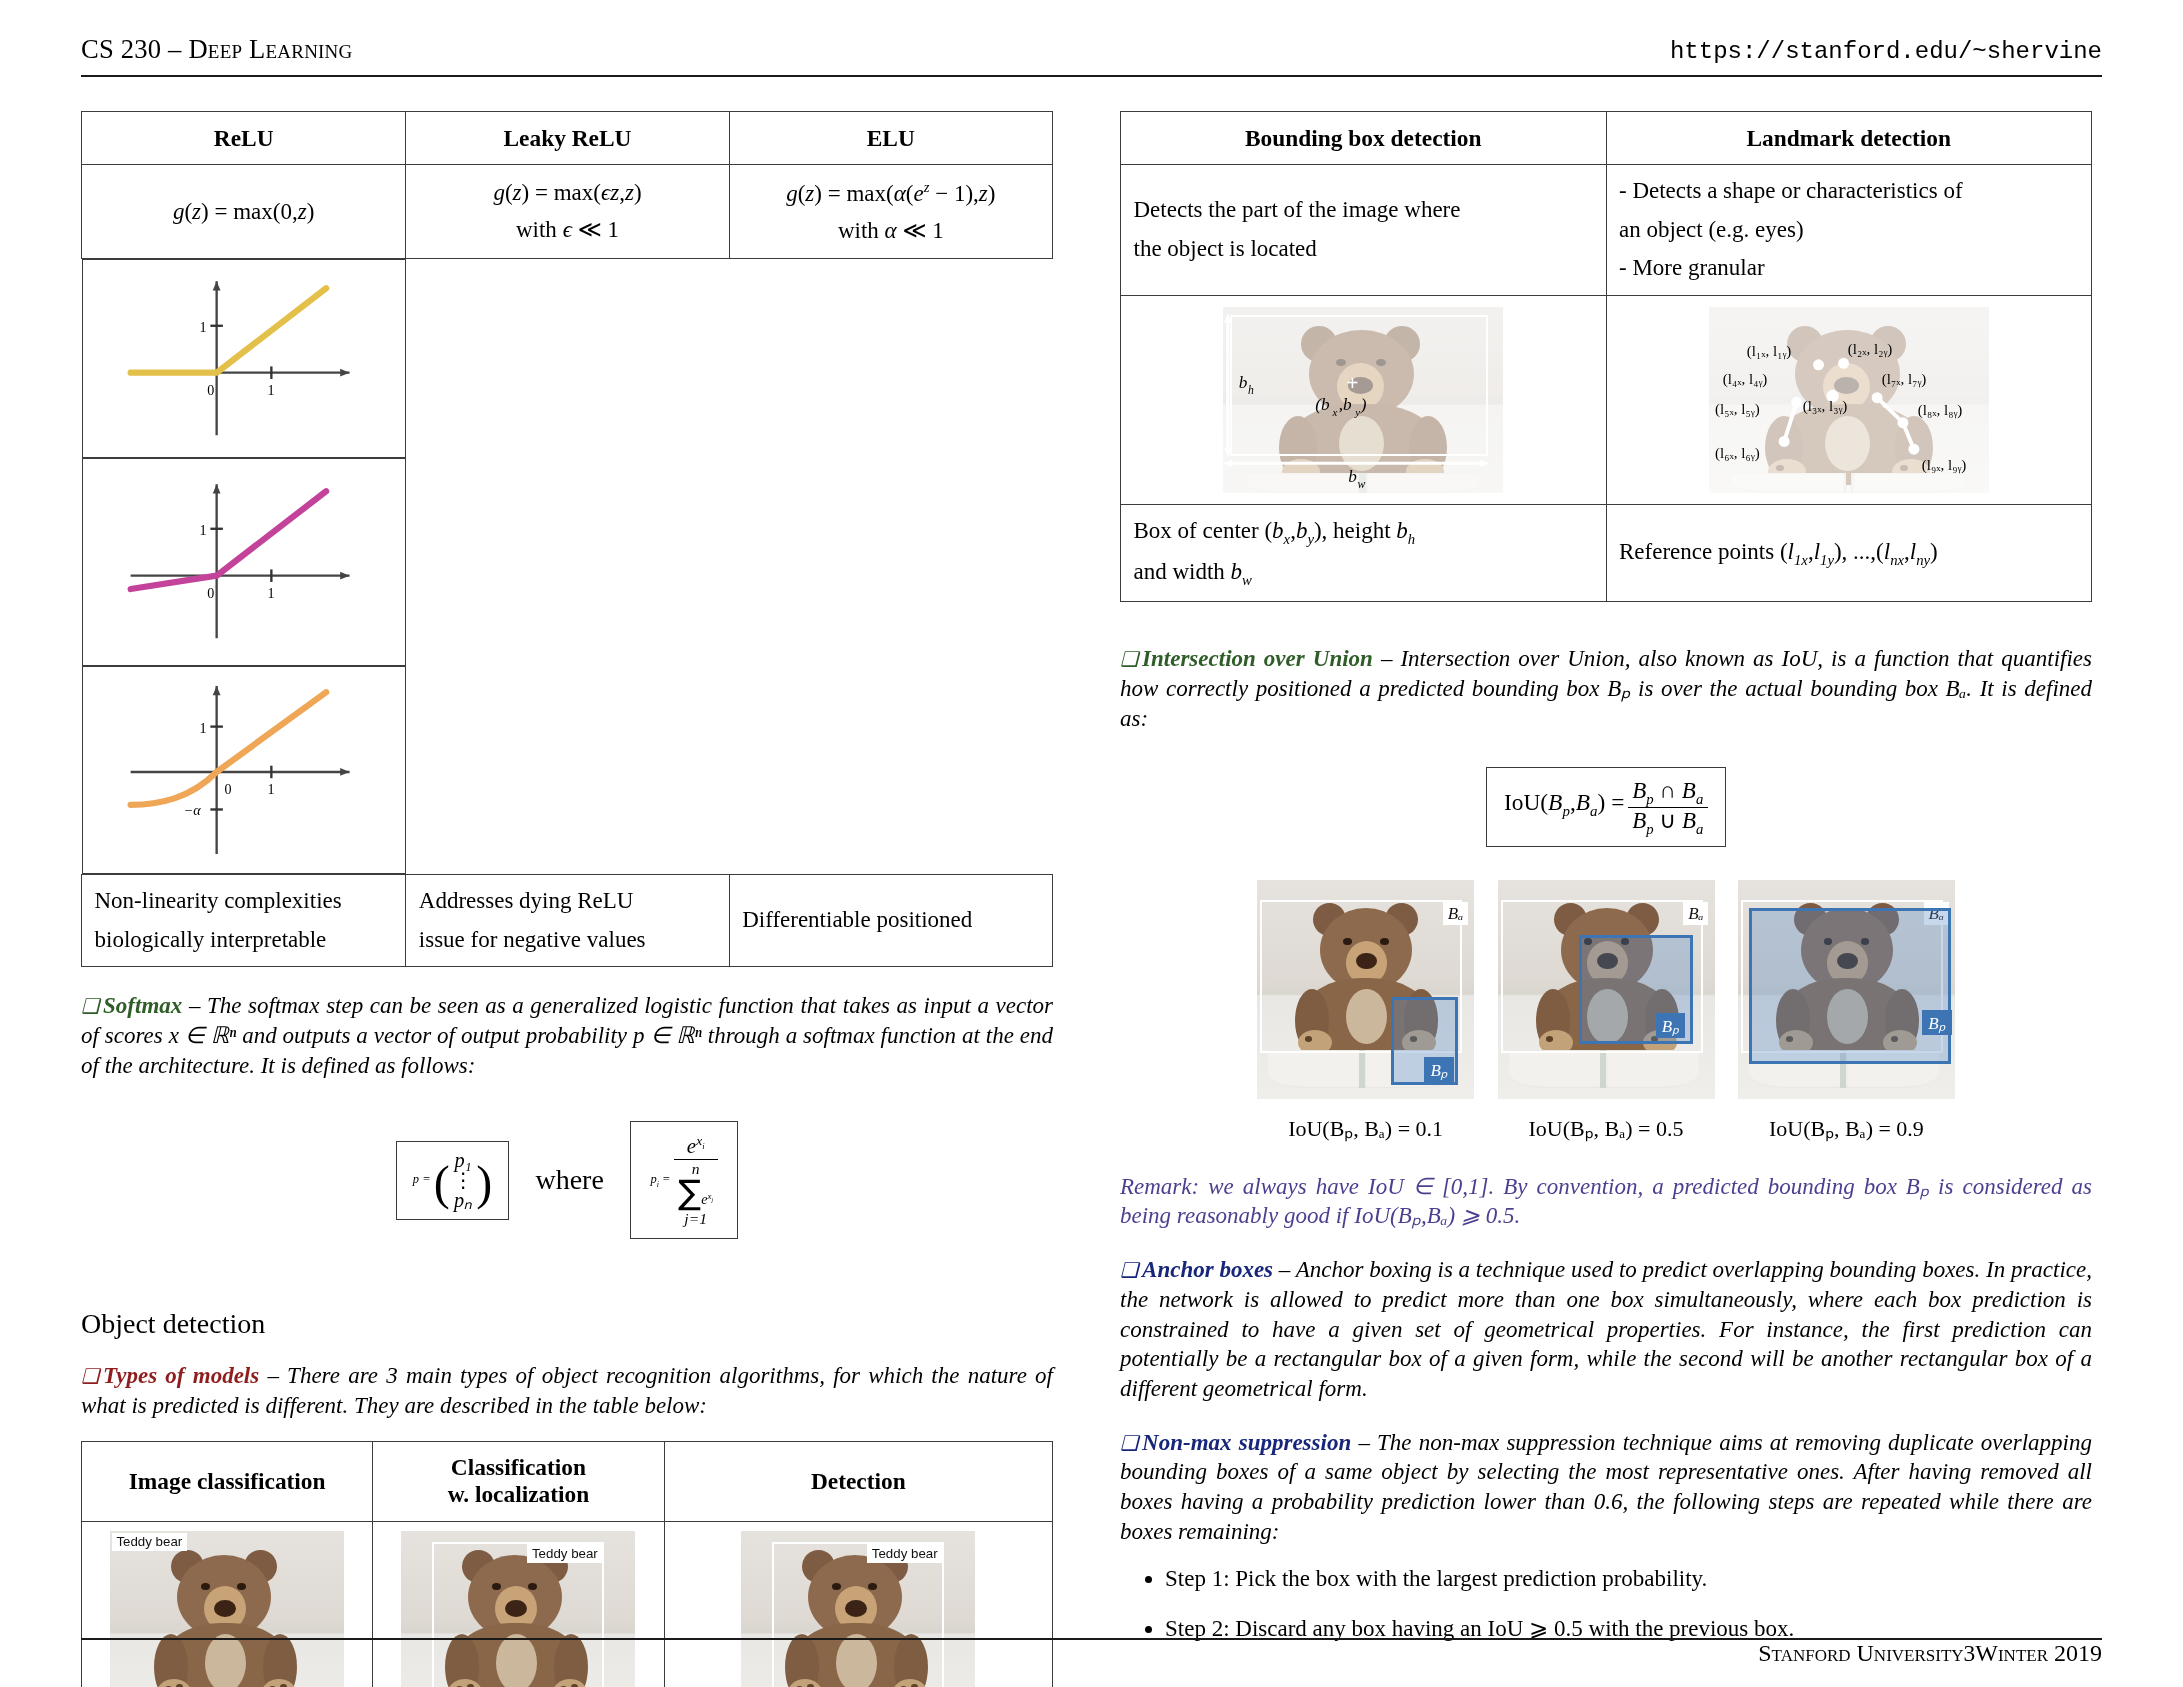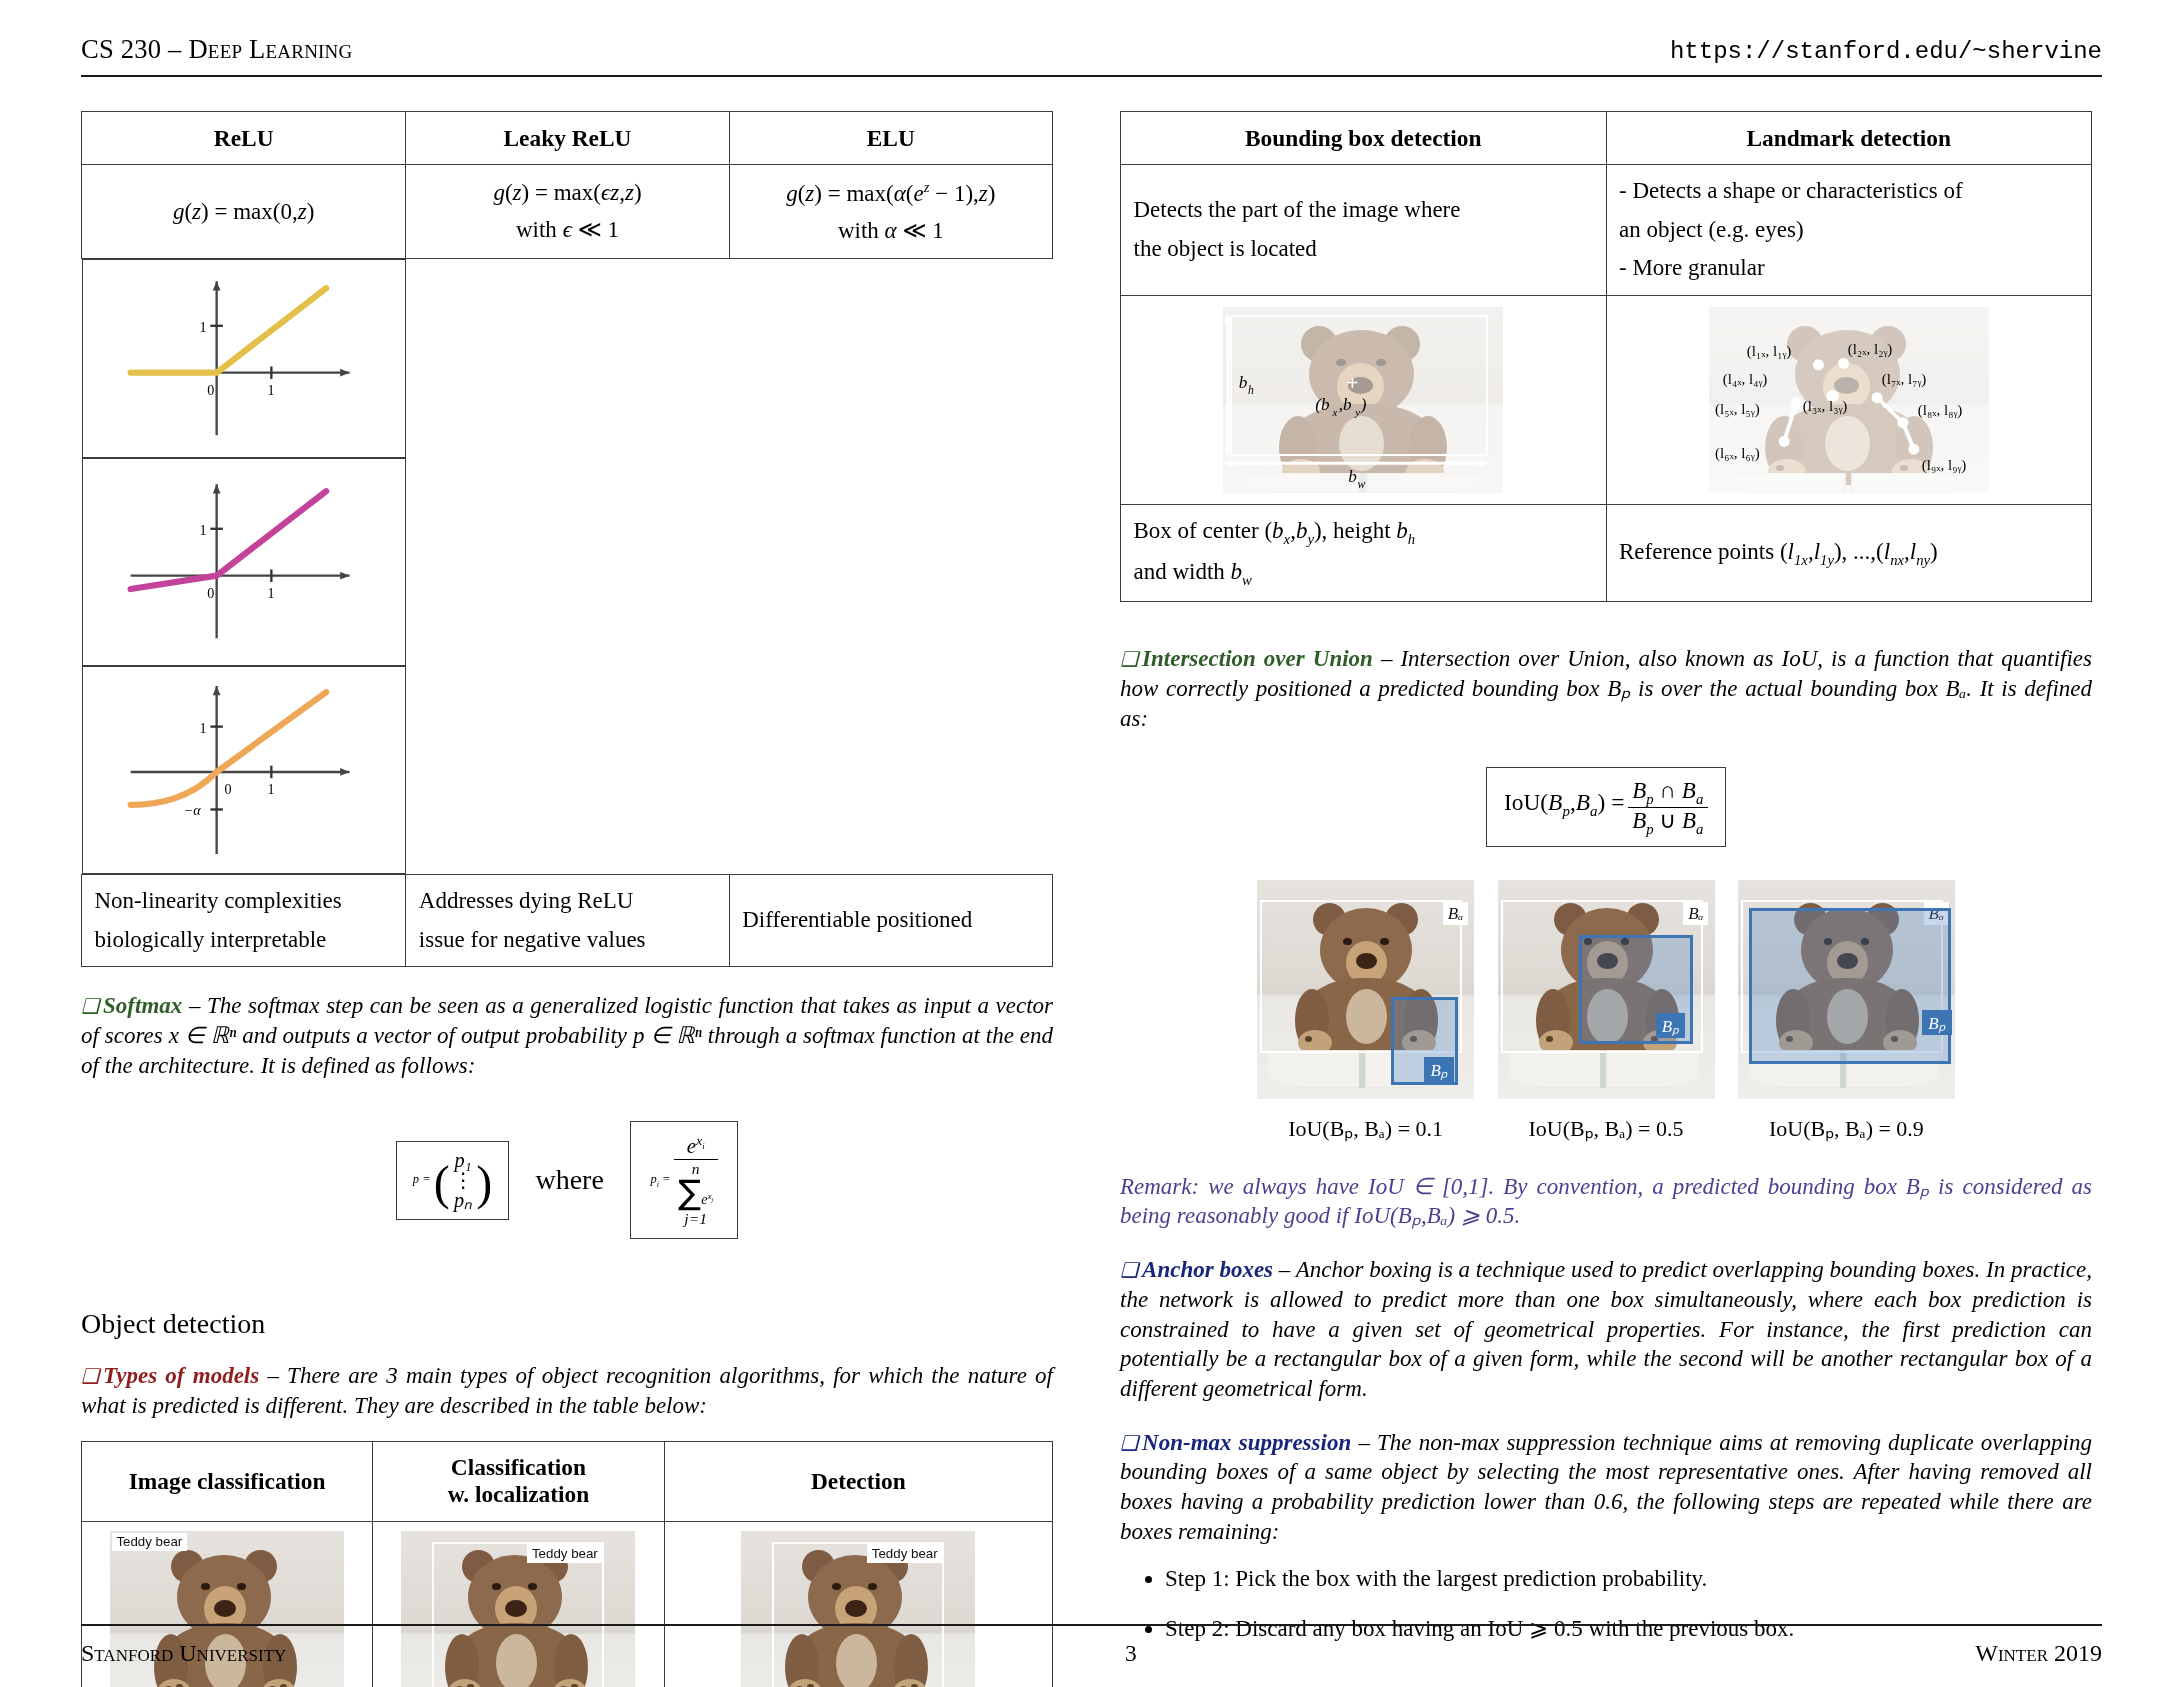--- a/index.html
+++ b/index.html
@@ -17,22 +17,22 @@
   
   .running-head {
     display:flex; justify-content:space-between; align-items:flex-end;
     padding-bottom: 10px; border-bottom: 2.3px solid #1a1a1a;
   }
   .rh-left { font-size: 26.6px; font-variant: small-caps; letter-spacing:0.2px; }
   .rh-right { font-family:"Liberation Mono", monospace; font-size: 24px; }
 
   .running-foot {
     position:absolute; left:81px; right:81px; bottom: 20.3px;
-    border-top: 2.3px solid #1a1a1a; padding-top: 14px;
-    display:flex; justify-content:space-between; align-items:center;
+    border-top: 2.3px solid #1a1a1a; padding-top: 0;
+    display:flex; justify-content:flex-end; align-items:center;
     font-size: 24px; font-variant: small-caps; margin-top: 11px;
   }
   .foot-page { font-variant: normal; font-size: 23.4px; }
 
   
   .columns { display:flex; gap: 67px; margin-top: 34px; }
   .col { width: 972px; }
 
   p { margin: 0 0 0 0; font-size: 23px; line-height: 1.30; text-align: justify; font-style: italic; }
   .para { margin-bottom: 12.5px; }

